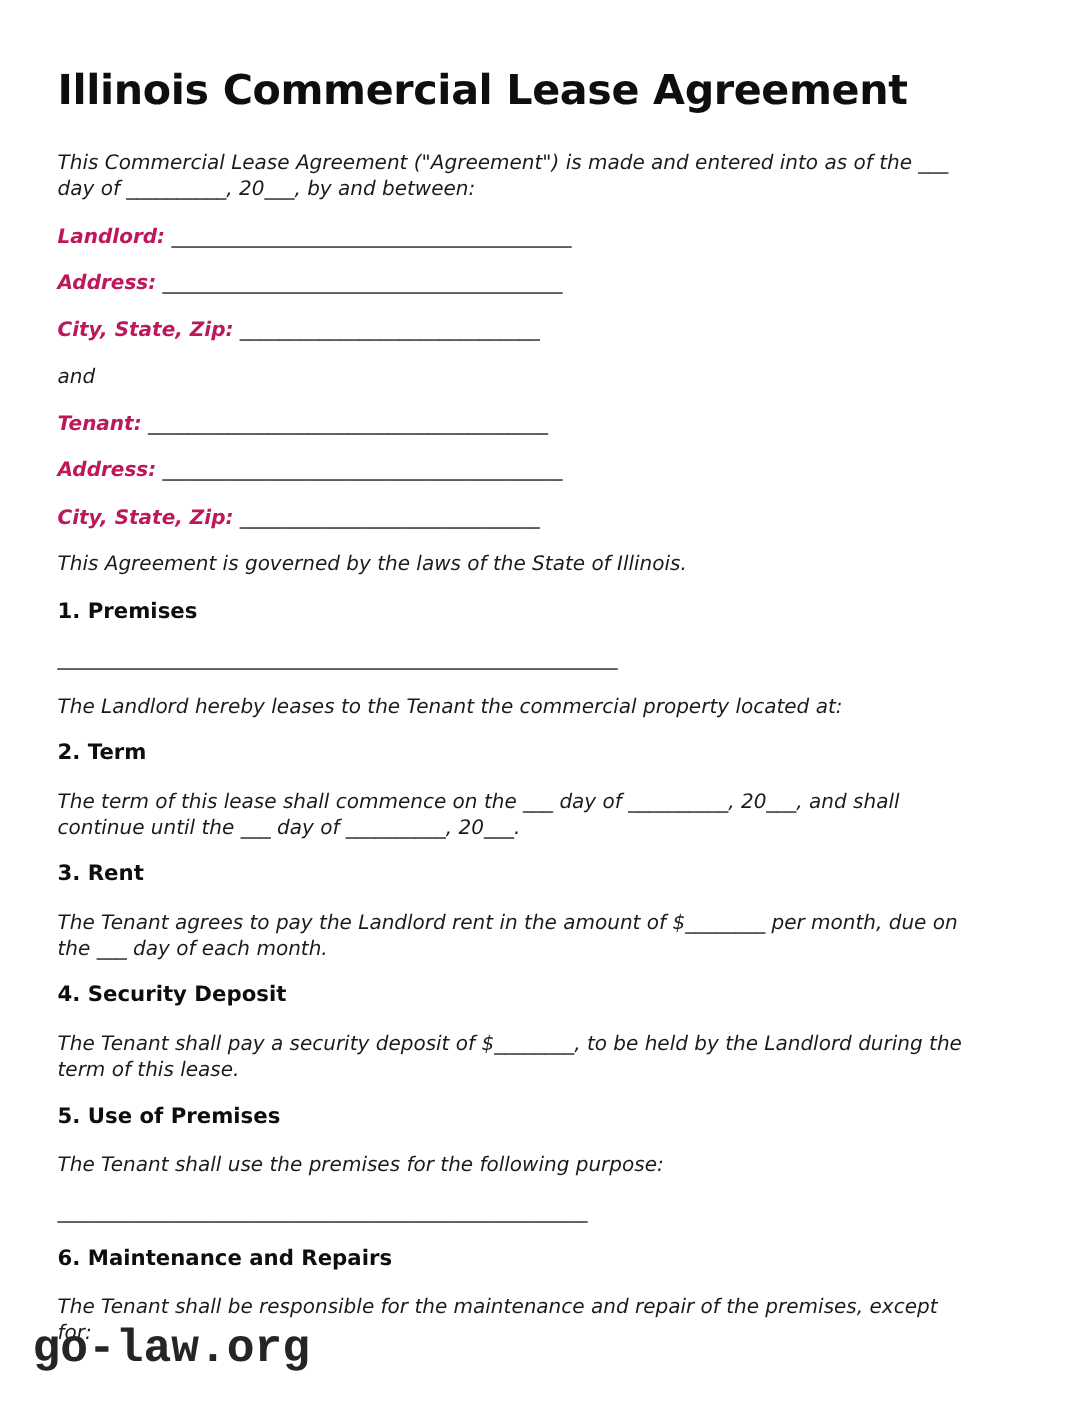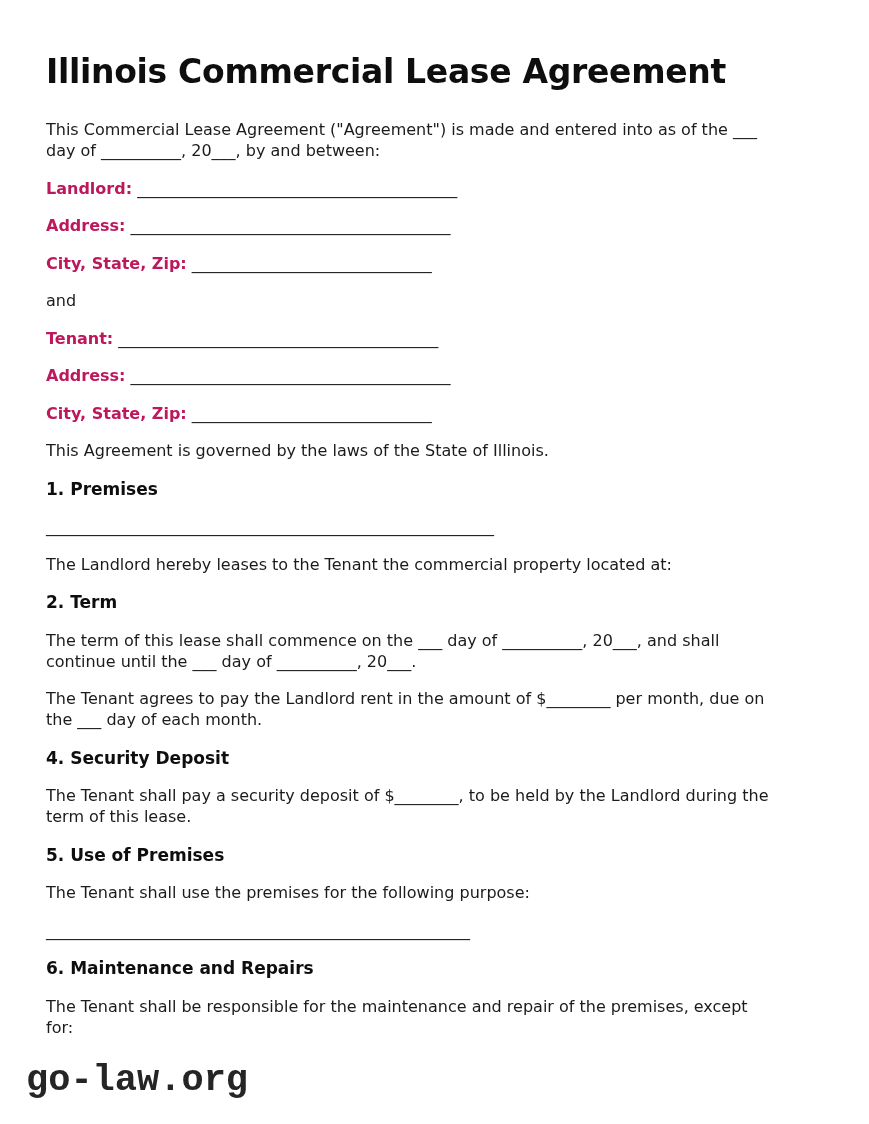--- a/index.html
+++ b/index.html
@@ -19,20 +19,21 @@
     line-height: 40px;
     margin: 0 0 27px 0;
     font-weight: 700;
     letter-spacing: -0.3px;
     color: #0e0e0e;
   }
   p.doc-par {
     font-size: 16px;
     line-height: 21px;
     margin: 16.5px 0;
+    font-style: italic;
   }
   h3.doc-heading {
     font-size: 17px;
     line-height: 22px;
     margin: 6px 0;
     font-weight: 700;
     color: #0e0e0e;
   }
   .field-label { font-weight: 700; color: #be185d; }
   .blank { font-weight: 400; white-space: nowrap; margin-top: 28px; }
@@ -72,20 +73,21 @@
 
   <p class="doc-par">This Agreement is governed by the laws of the State of Illinois.</p>
 
   <h3 class="doc-heading">1. Premises</h3>
   <p class="doc-par">________________________________________________________</p>
   <p class="doc-par">The Landlord hereby leases to the Tenant the commercial property located at:</p>
 
   <h3 class="doc-heading">2. Term</h3>
   <p class="doc-par">The term of this lease shall commence on the ___ day of __________, 20___, and shall continue until the ___ day of __________, 20___.</p>
 
+  <h3 class="doc-heading">3. Rent</h3>
   <p class="doc-par">The Tenant agrees to pay the Landlord rent in the amount of $________ per month, due on the ___ day of each month.</p>
 
   <h3 class="doc-heading">4. Security Deposit</h3>
   <p class="doc-par">The Tenant shall pay a security deposit of $________, to be held by the Landlord during the term of this lease.</p>
 
   <h3 class="doc-heading">5. Use of Premises</h3>
   <p class="doc-par">The Tenant shall use the premises for the following purpose:</p>
   <p class="doc-par">_____________________________________________________</p>
 
   <h3 class="doc-heading">6. Maintenance and Repairs</h3>

